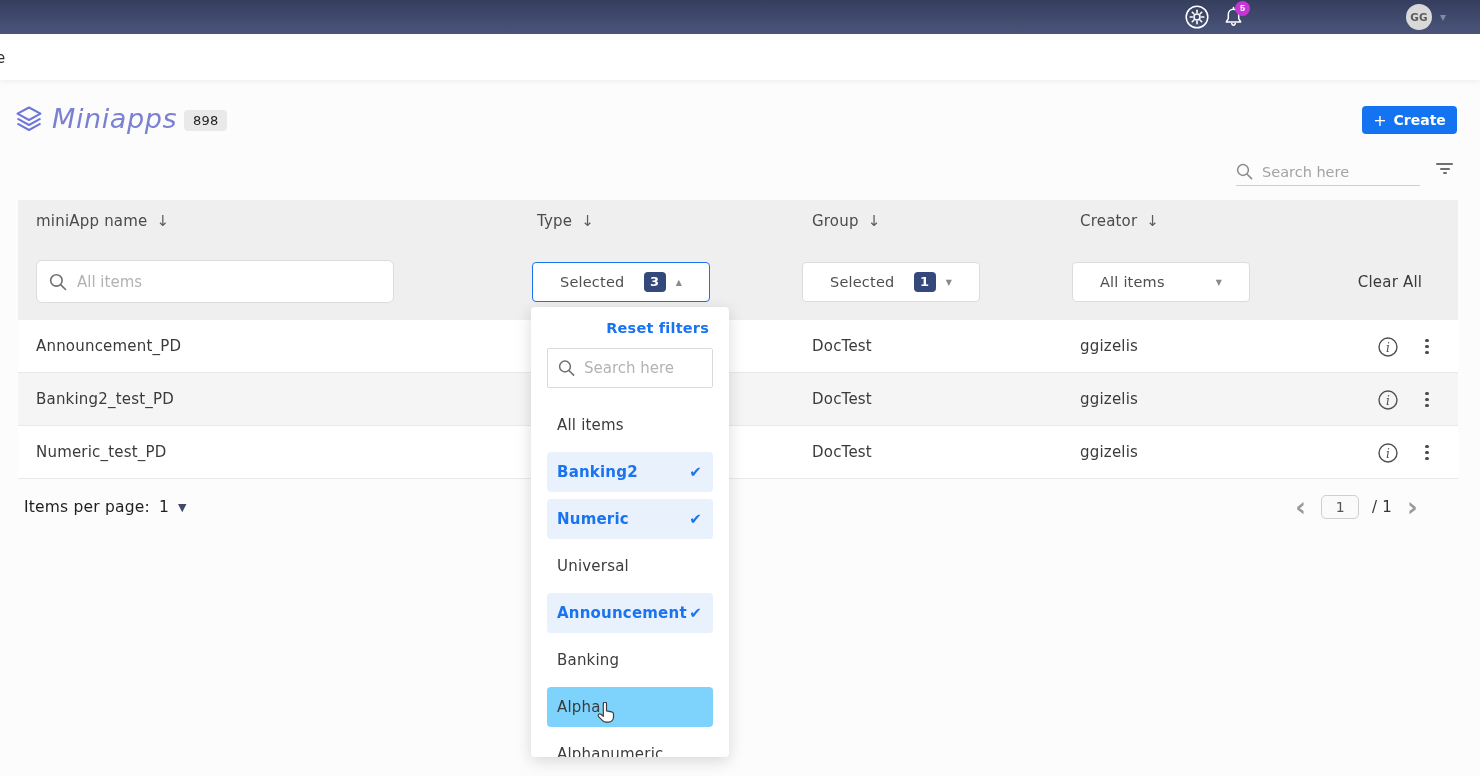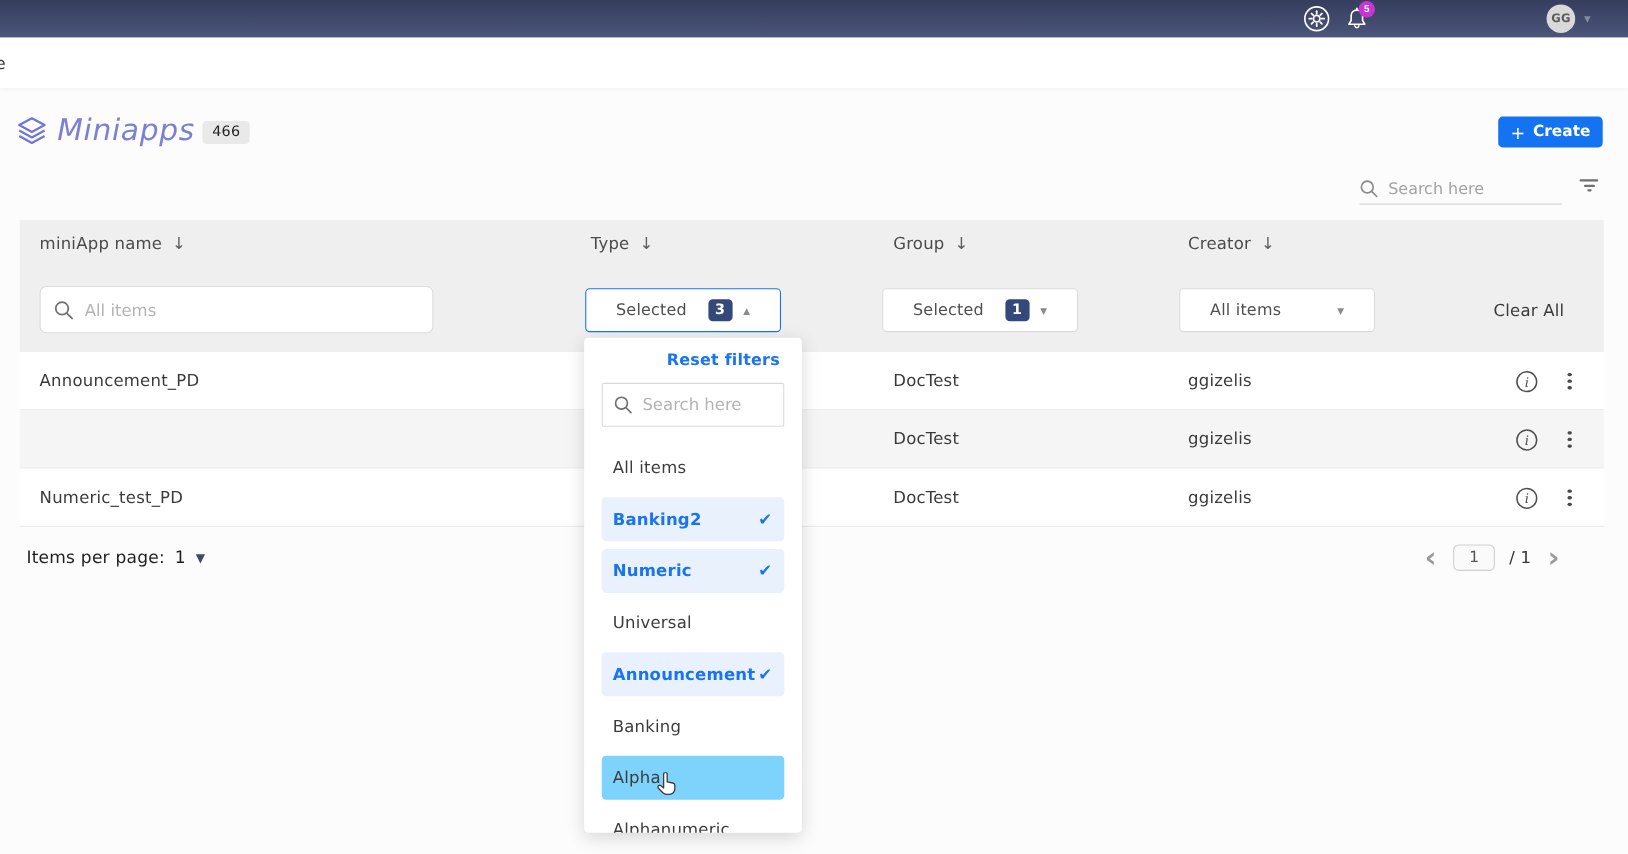--- a/index.html
+++ b/index.html
@@ -151,21 +151,21 @@
 </div>
 
 <span class="layers-icon">
   <svg width="30" height="30" viewBox="0 0 30 30" fill="none">
     <path d="M15 3.5 3.5 9.7 15 16 26.5 9.7Z" stroke="#6e76d8" stroke-width="2" stroke-linejoin="round"></path>
     <path d="M3.5 14.7 15 21 26.5 14.7" stroke="#6e76d8" stroke-width="2" stroke-linejoin="round"></path>
     <path d="M3.5 19.7 15 26 26.5 19.7" stroke="#6e76d8" stroke-width="2" stroke-linejoin="round"></path>
   </svg>
 </span>
 <h1 class="page-title">Miniapps</h1>
-<span class="count-badge">466</span>
+<span class="count-badge">898</span>
 <button class="create-btn">
   <span class="create-plus">+</span>
   <span>Create</span>
 </button>
 
 <div class="top-search">
   <svg width="17" height="17" viewBox="0 0 17 17" fill="none">
     <circle cx="7" cy="7" r="5.4" stroke="#8a8a8a" stroke-width="1.5"></circle>
     <line x1="11.2" y1="11.2" x2="15.6" y2="15.6" stroke="#8a8a8a" stroke-width="1.5" stroke-linecap="round"></line>
   </svg>
@@ -236,20 +236,21 @@
         </svg>
       </button>
       <span class="kebab">
           <i></i>
           <i></i>
           <i></i>
         </span>
     </span>
   </div>
   <div class="trow alt">
+    <span class="cell c-name">Banking2_test_PD</span>
     <span class="cell c-group">DocTest</span>
     <span class="cell c-creator">ggizelis</span>
     <span class="row-actions">
       <button class="info-btn">
         <svg width="20" height="20" viewBox="0 0 20 20" fill="none">
           <circle cx="10" cy="10" r="9" stroke="#4f4f4f" stroke-width="1.4"></circle>
           <text x="10" y="14.5" text-anchor="middle" font-family="DejaVu Serif, serif" font-style="italic" font-size="12" fill="#4f4f4f">i</text>
         </svg>
       </button>
       <span class="kebab">

